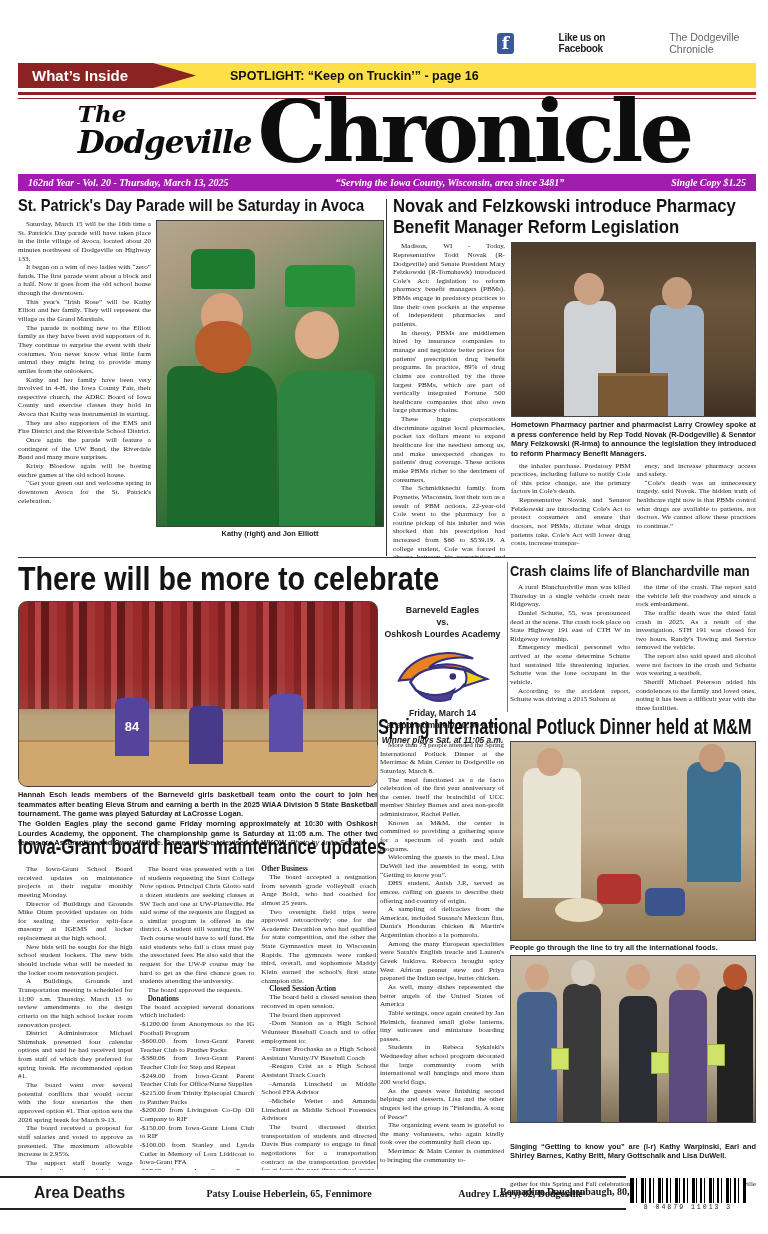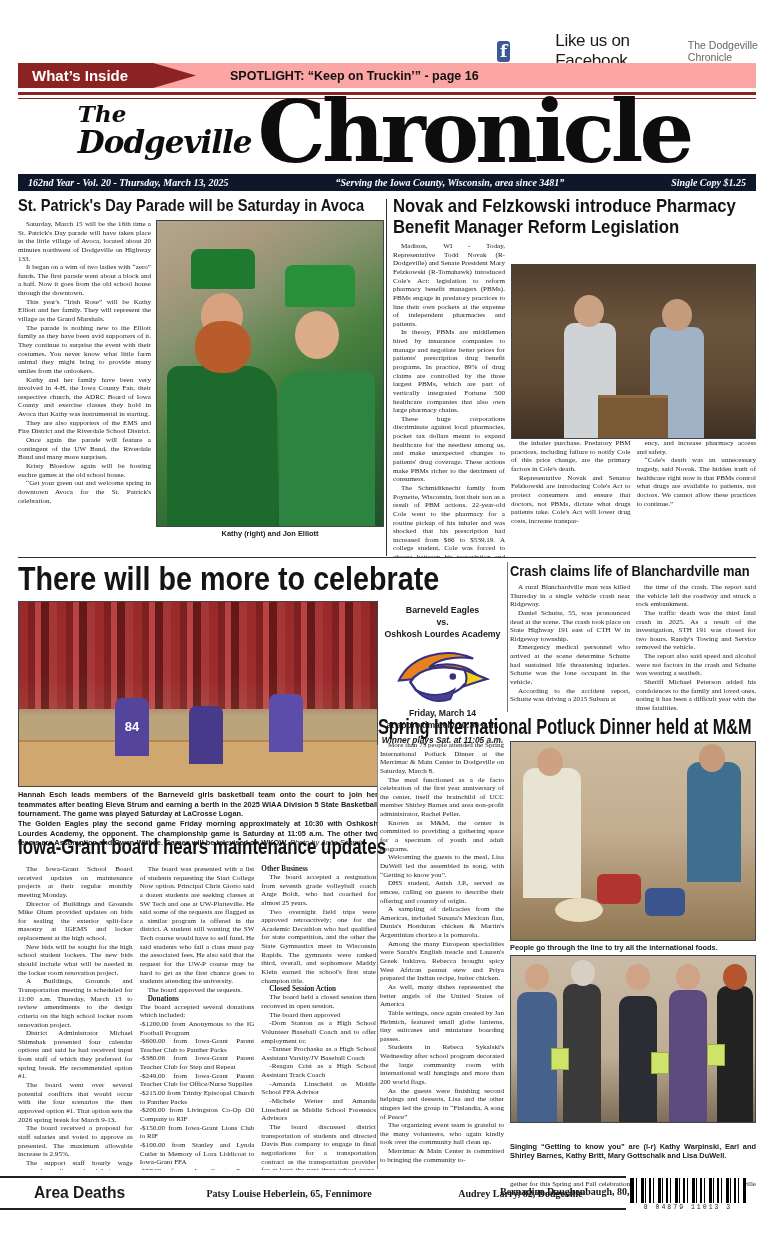--- a/index.html
+++ b/index.html
@@ -6,41 +6,41 @@
   .page{position:relative;width:768px;height:1234px;background:#fff;margin:0 auto;
         font-family:"Liberation Serif","DejaVu Serif",serif;color:#1b1b1b;overflow:hidden;}
   .abs{position:absolute;}
   .sans{font-family:"Liberation Sans","DejaVu Sans",sans-serif;}
 
   
   .fb-row{left:497px;top:31px;width:265px;display:flex;align-items:center;gap:5px;}
   .fb-icon{width:21px;height:21px;background:#3b5998;border-radius:3px;color:#fff;
            font-family:"DejaVu Serif",serif;font-weight:bold;font-size:17px;line-height:20px;
            text-align:center;}
-  .fb-label{font-weight:normal;font-size:17px;letter-spacing:-0.3px;margin-left:40px;}
+  .fb-label{font-weight:bold;font-size:10px;letter-spacing:-0.3px;margin-left:40px;}
   .fb-sub{font-size:10.5px;color:#666;margin-left:32px;}
 
   
-  .inside-row{left:18px;top:63px;width:738px;height:25px;background:#fca5a5;display:flex;align-items:center;}
+  .inside-row{left:18px;top:63px;width:738px;height:25px;background:#fde047;display:flex;align-items:center;}
   .inside-arrow{width:178px;height:25px;background:#8c2323;color:#fff;font-weight:bold;font-size:15px;
                 line-height:25px;padding-left:14px;box-sizing:border-box;
                 clip-path:polygon(0 0,76% 0,100% 50%,76% 100%,0 100%);}
   .spotlight{margin-left:34px;font-weight:bold;font-size:12.5px;color:#111;}
   .rule-double{left:18px;top:92px;width:738px;height:3px;border-top:3px solid #8c2323;border-bottom:1px solid #8c2323;}
 
   
   .masthead{left:0;top:97px;width:768px;height:74px;display:flex;justify-content:center;align-items:flex-start;
             font-family:"DejaVu Serif",serif;color:#0d0d0d;}
   .mast-left{text-align:left;margin-top:5px;margin-right:6px;font-style:italic;font-weight:bold;}
   .mast-the{font-size:23px;line-height:1;}
   .mast-dodgeville{font-size:31px;line-height:1;margin-top:2px;letter-spacing:-1px;}
   .mast-chronicle{font-size:86px;font-weight:bold;line-height:0.82;letter-spacing:-4px;}
 
   
-  .dateline{left:18px;top:174px;width:738px;height:17px;background:#0f172a;color:#fff;display:flex;
+  .dateline{left:18px;top:174px;width:738px;height:17px;background:#a21caf;color:#fff;display:flex;
             justify-content:space-between;align-items:center;padding:0 10px;box-sizing:border-box;
             font-style:italic;font-weight:bold;font-size:10px;}
 
   
   .bodytext p{margin:0;font-size:7.1px;line-height:1.22;text-indent:8px;text-align:justify;}
   .no-indent p{text-indent:0;}
   .subhead{margin:0;font-size:7.2px;font-weight:bold;text-indent:8px;}
   .caption{font-family:"Liberation Sans","DejaVu Sans",sans-serif;font-weight:bold;
            font-size:7.4px;line-height:1.3;text-align:justify;color:#222;}
   .caption.center{text-align:center;}
@@ -59,21 +59,21 @@
   .p-beard{left:38px;top:100px;width:56px;height:52px;background:#b85c2c;border-radius:46%;}
   .p-face2{left:138px;top:90px;width:44px;height:48px;background:#dcab88;border-radius:50%;}
   .p-coat{left:10px;top:145px;width:110px;height:162px;background:#1c6b2c;border-radius:12px 30px 0 0;}
   .p-coat2{left:122px;top:150px;width:96px;height:157px;background:#2d8340;border-radius:24px 10px 0 0;}
   .pharmacy{background:linear-gradient(180deg,#4e3d2c 0%,#6b543c 35%,#5d4833 70%,#3f3122 100%);}
   .ph-man1{left:52px;top:58px;width:52px;height:118px;background:#cfd3d6;border-radius:10px 10px 0 0;}
   .ph-head1{left:62px;top:30px;width:30px;height:32px;background:#caa183;border-radius:50%;}
   .ph-man2{left:138px;top:62px;width:54px;height:114px;background:#9fb2c6;border-radius:10px 10px 0 0;}
   .ph-head2{left:150px;top:34px;width:30px;height:32px;background:#c59b7d;border-radius:50%;}
   .ph-podium{left:86px;top:130px;width:70px;height:48px;background:#7a5a34;border-top:3px solid #8f6c40;}
-  .basketball{background:linear-gradient(180deg,#8e2424 0%,#a03030 40%,#b8a47d 62%,#c9a26b 100%);}
+  .basketball{background:linear-gradient(180deg,#8e2424 0%,#a03030 40%,#b8a47d 62%,#c9a26b 100%);border-radius:9px;}
   .bb-crowd{left:0;top:0;width:100%;height:58%;
      background:repeating-linear-gradient(90deg,#9c2b2b 0 9px,#7c1f1f 9px 16px,#c04848 16px 22px,#5e1616 22px 30px,#a83939 30px 38px);
      opacity:.85;}
   .bb-court{left:0;bottom:0;width:100%;height:24%;background:#cfa76f;border-top:2px solid #b08a52;}
   .jersey{width:34px;height:58px;background:#54449b;border-radius:7px 7px 0 0;color:#fff;
           font-family:"Liberation Sans",sans-serif;font-weight:bold;font-size:13px;text-align:center;line-height:58px;}
   .j1{left:96px;top:96px;}
   .j2{left:170px;top:104px;background:#473a8a;}
   .j3{left:250px;top:92px;background:#5d4daa;}
   .buffet{background:linear-gradient(180deg,#cdbb9f 0%,#c2ad8f 45%,#a8906f 75%,#8f7753 100%);}
@@ -192,20 +192,21 @@
           <p>The Schmidtknecht family from Poynette, Wisconsin, lost their son as a result of PBM actions. 22-year-old Cole went to the pharmacy for a routine pickup of his inhaler and was shocked that his prescription had increased from $66 to $539.19. A college student, Cole was forced to choose between his prescription and paying his rent. Cole died days later from an asthma attack after delaying</p>
         </div>
       <div style="flex:1;">
         <div class="photo pharmacy" style="height:175px;">
           <div class="ph-man1"></div>
           <div class="ph-head1"></div>
           <div class="ph-man2"></div>
           <div class="ph-head2"></div>
           <div class="ph-podium"></div>
         </div>
+        <div class="caption" style="margin:3px 0;">Hometown Pharmacy partner and pharmacist Larry Crowley spoke at a press conference held by Rep Todd Novak (R-Dodgeville) &amp; Senator Mary Felzkowski (R-Irma) to announce the legislation they introduced to reform Pharmacy Benefit Managers.</div>
         <div style="display:flex;gap:6px;">
           <div class="bodytext" style="flex:1;height:96px;overflow:hidden;">
               <p>the inhaler purchase. Predatory PBM practices, including failure to notify Cole of this price change, are the primary factors in Cole's death.</p>
               <p>Representative Novak and Senator Felzkowski are introducing Cole's Act to protect consumers and ensure that doctors, not PBMs, dictate what drugs patients take. Cole's Act will lower drug costs, increase transpar-</p>
             </div>
           <div class="bodytext" style="flex:1;height:96px;overflow:hidden;">
               <p>ency, and increase pharmacy access and safety.</p>
               <p>“Cole's death was an unnecessary tragedy, said Novak. The hidden truth of healthcare right now is that PBMs control what drugs are available to patients, not doctors. We cannot allow these practices to continue.”</p>
             </div>
         </div>

